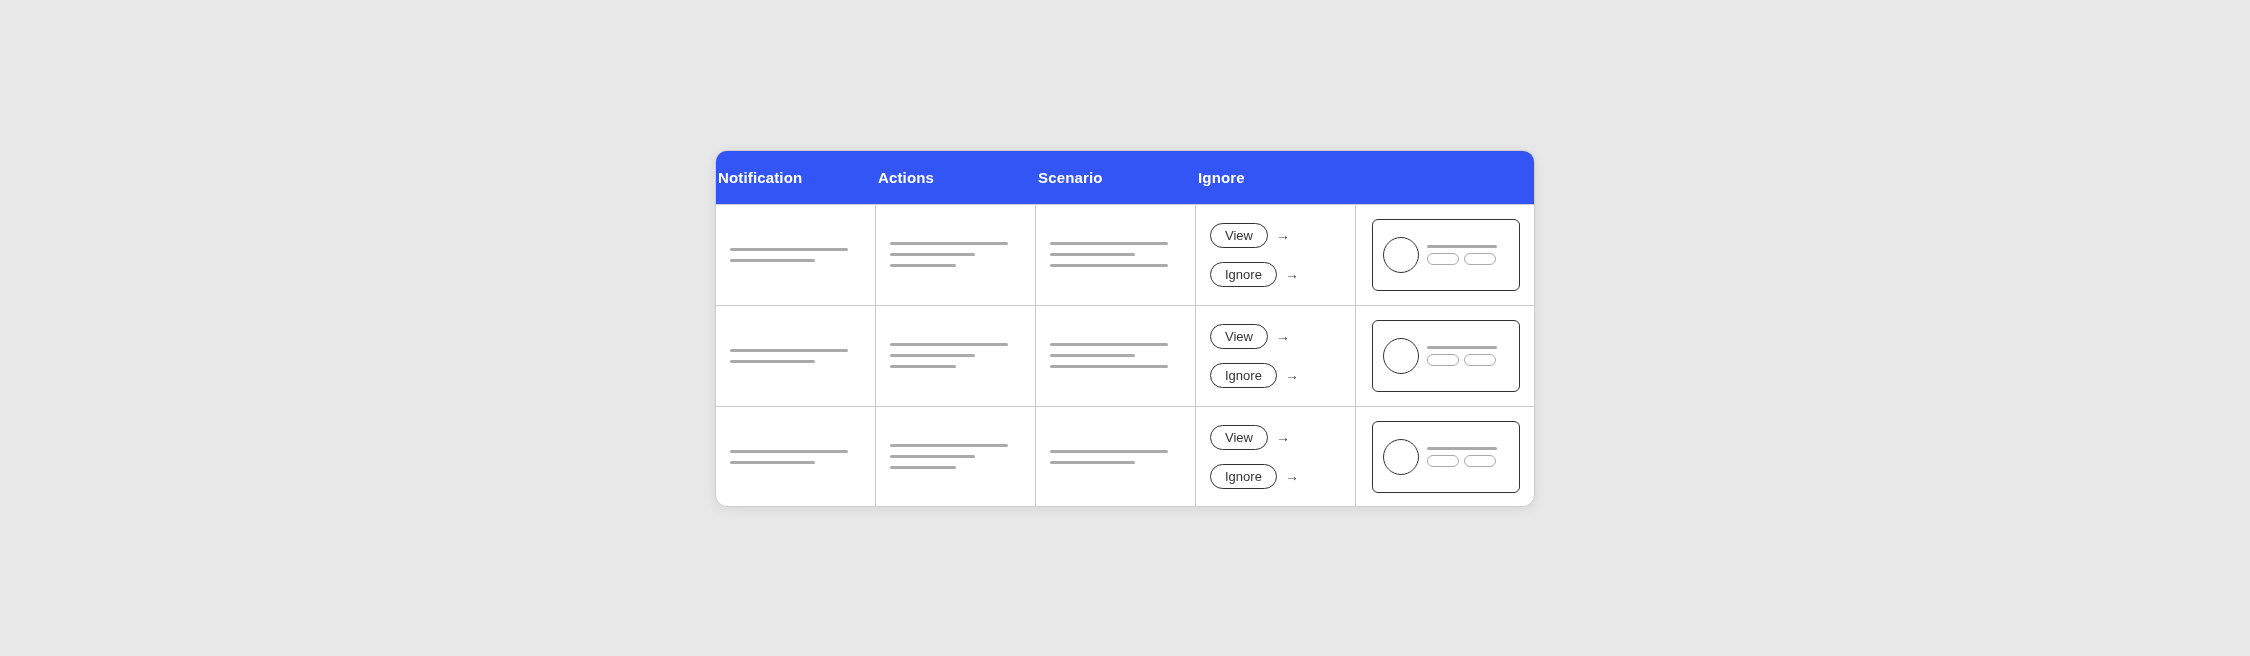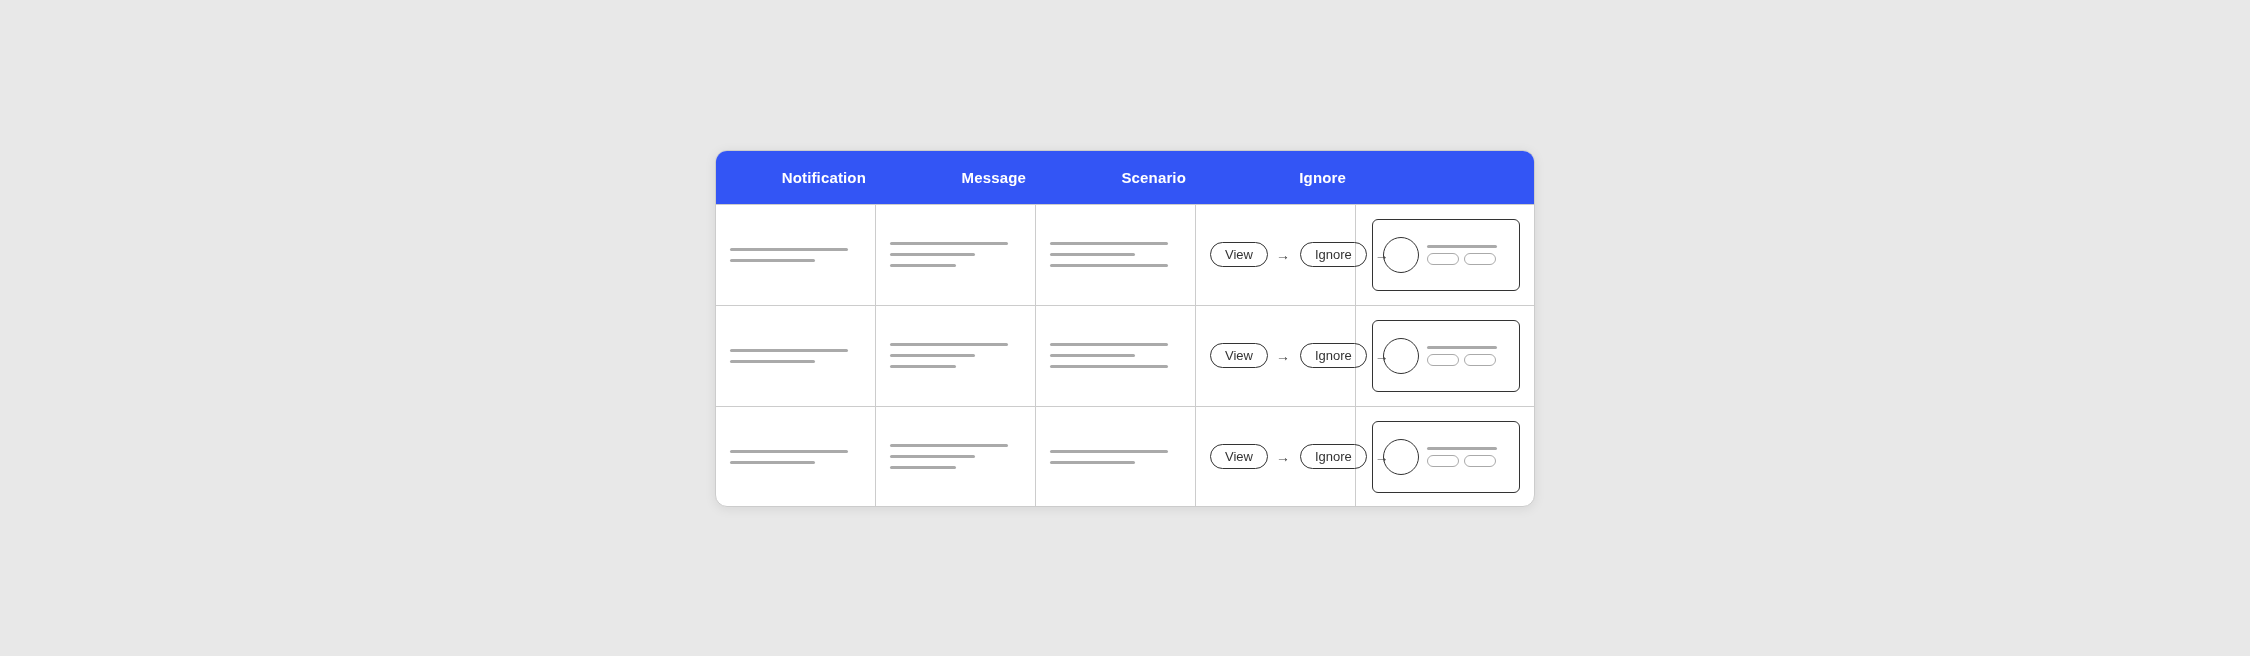--- a/index.html
+++ b/index.html
@@ -23,22 +23,22 @@
       box-shadow: 0 2px 12px rgba(0,0,0,0.08);
     }
 
     .table-header {
       display: grid;
       grid-template-columns: 160px 160px 160px 160px 180px;
       background-color: #3355f5;
     }
 
     .header-cell {
-      padding: 18px 10px;
-      text-align: right;
+      padding: 18px 2px;
+      text-align: left;
       color: #ffffff;
       font-weight: 600;
       font-size: 15px;
       letter-spacing: 0.01em;
     }
 
     .table-body {
       display: flex;
       flex-direction: column;
     }
@@ -75,20 +75,21 @@
       border-radius: 2px;
     }
 
     .line-long { width: 90%; }
     .line-medium { width: 65%; }
     .line-short { width: 50%; }
 
     
     .actions-cell {
       display: flex;
+      flex-direction: column;
       justify-content: space-between;
       gap: 10px;
       padding: 18px 14px;
       border-right: 1.5px solid #cccccc;
     }
 
     .action-row {
       display: flex;
       align-items: center;
       gap: 8px;
@@ -171,21 +172,21 @@
       overflow: hidden;
     }
   </style>
 </head>
 <body>
 
 <div class="table-container">
 
   <div class="table-header">
     <div class="header-cell">Notification</div>
-    <div class="header-cell">Message</div>
+    <div class="header-cell">Actions</div>
     <div class="header-cell">Scenario</div>
     <div class="header-cell">Ignore</div>
   </div>
 
   <div class="table-body">
 
     <div class="table-row">
       <div class="cell">
         <div class="line line-long"></div>
         <div class="line line-medium"></div>

